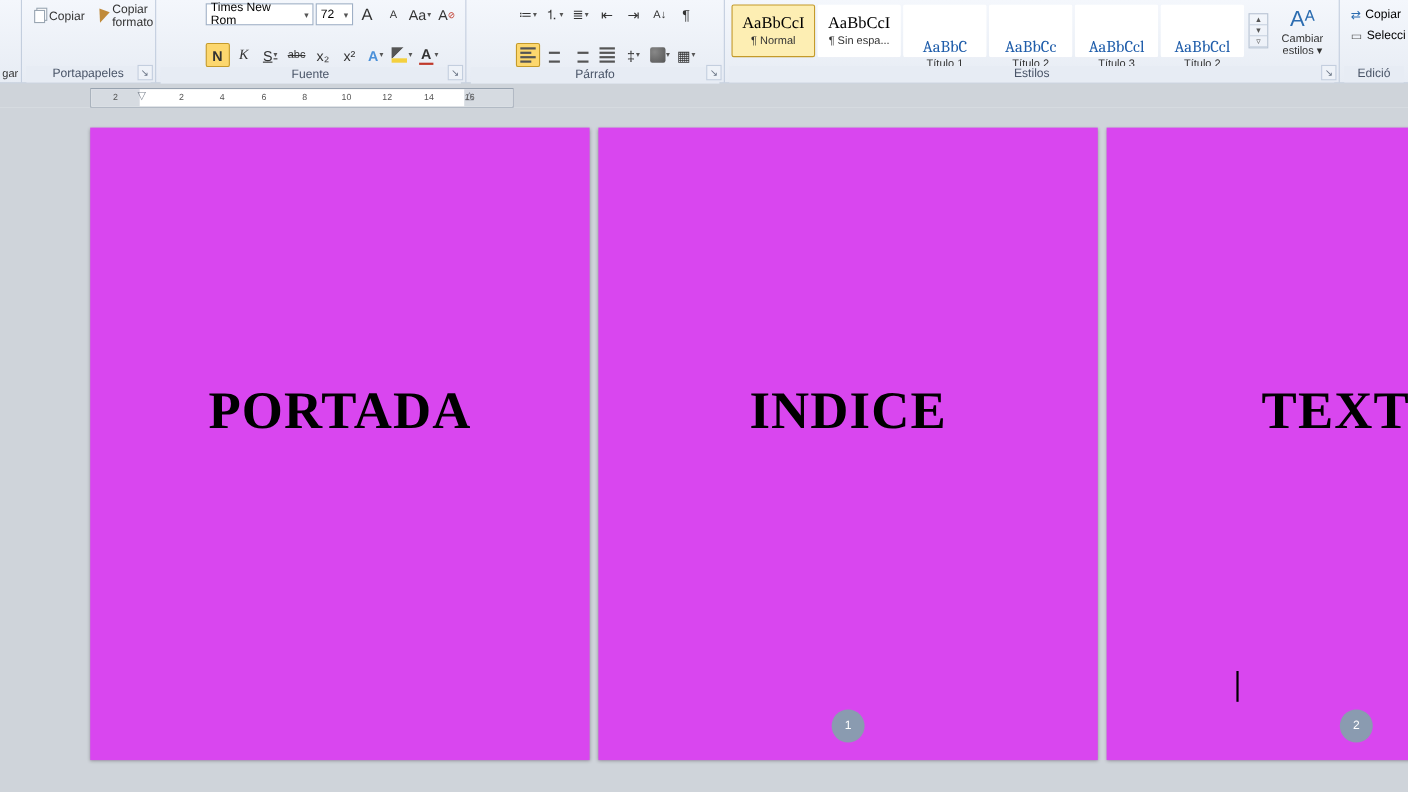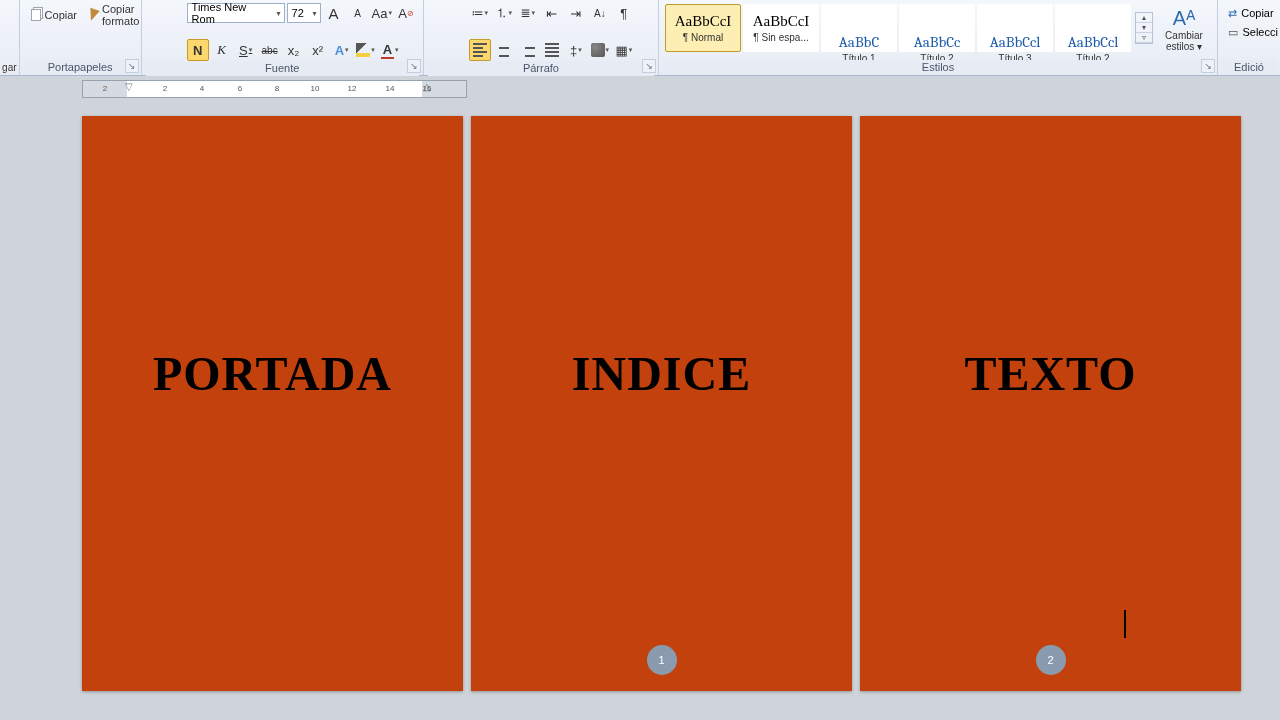--- a/index.html
+++ b/index.html
@@ -46,21 +46,21 @@
 .ruler-wrap { background:#cfd4da; height:22px; display:flex; align-items:flex-end; padding-left:82px;}
 .ruler { height:18px; width:385px; background:#fff; border:1px solid #97a2af; position:relative; font-size:8px; font-family: Tahoma; color:#555; overflow:hidden;}
 .ruler .shade-l{position:absolute;left:0;top:0;bottom:0;width:44px;background:#d6dbe1;}
 .ruler .shade-r{position:absolute;right:0;top:0;bottom:0;width:44px;background:#d6dbe1;}
 .ruler .tick{position:absolute; top:3px; transform:translateX(-50%);}
 .ruler .indent{position:absolute; top:0; font-size:10px; color:#7d8590;}
 
 
 .doc-area { background:#cfd4da; height:calc(720px - 76px - 22px); position:relative; overflow:hidden;}
 .pages { display:flex; gap:8px; position:absolute; top:18px; left:82px;}
-.page { width:381px; height:575px; background:#c2410c; box-shadow:0 1px 3px rgba(0,0,0,.3); position:relative; display:flex; align-items:center; justify-content:center;}
+.page { width:454px; height:575px; background:#d946ef; box-shadow:0 1px 3px rgba(0,0,0,.3); position:relative; display:flex; align-items:center; justify-content:center;}
 .page-title { font-family:"Times New Roman", serif; font-weight:bold; font-size:48px; color:#000; letter-spacing:1px; text-align:center; margin-top:-60px;}
 .page-num { position:absolute; bottom:16px; left:50%; transform:translateX(-50%); width:30px; height:30px; border-radius:50%; background:#8a9bb0; color:#fff; font-size:11px; display:flex; align-items:center; justify-content:center;}
 .caret { position:absolute; width:2px; height:28px; background:#000;}
 
 
 .cutL { width:20px; border-right:1px solid #c3cede; display:flex; align-items:flex-end; justify-content:center; font-size:10px; color:#333; padding-bottom:2px;}
 
 .para-icon{display:inline-block;font-size:12px;}
 .under-red{border-bottom:2px solid #c0392b; padding:0 2px; font-weight:bold;}
 .under-yel{display:inline-block; width:14px; height:14px; position:relative;}

